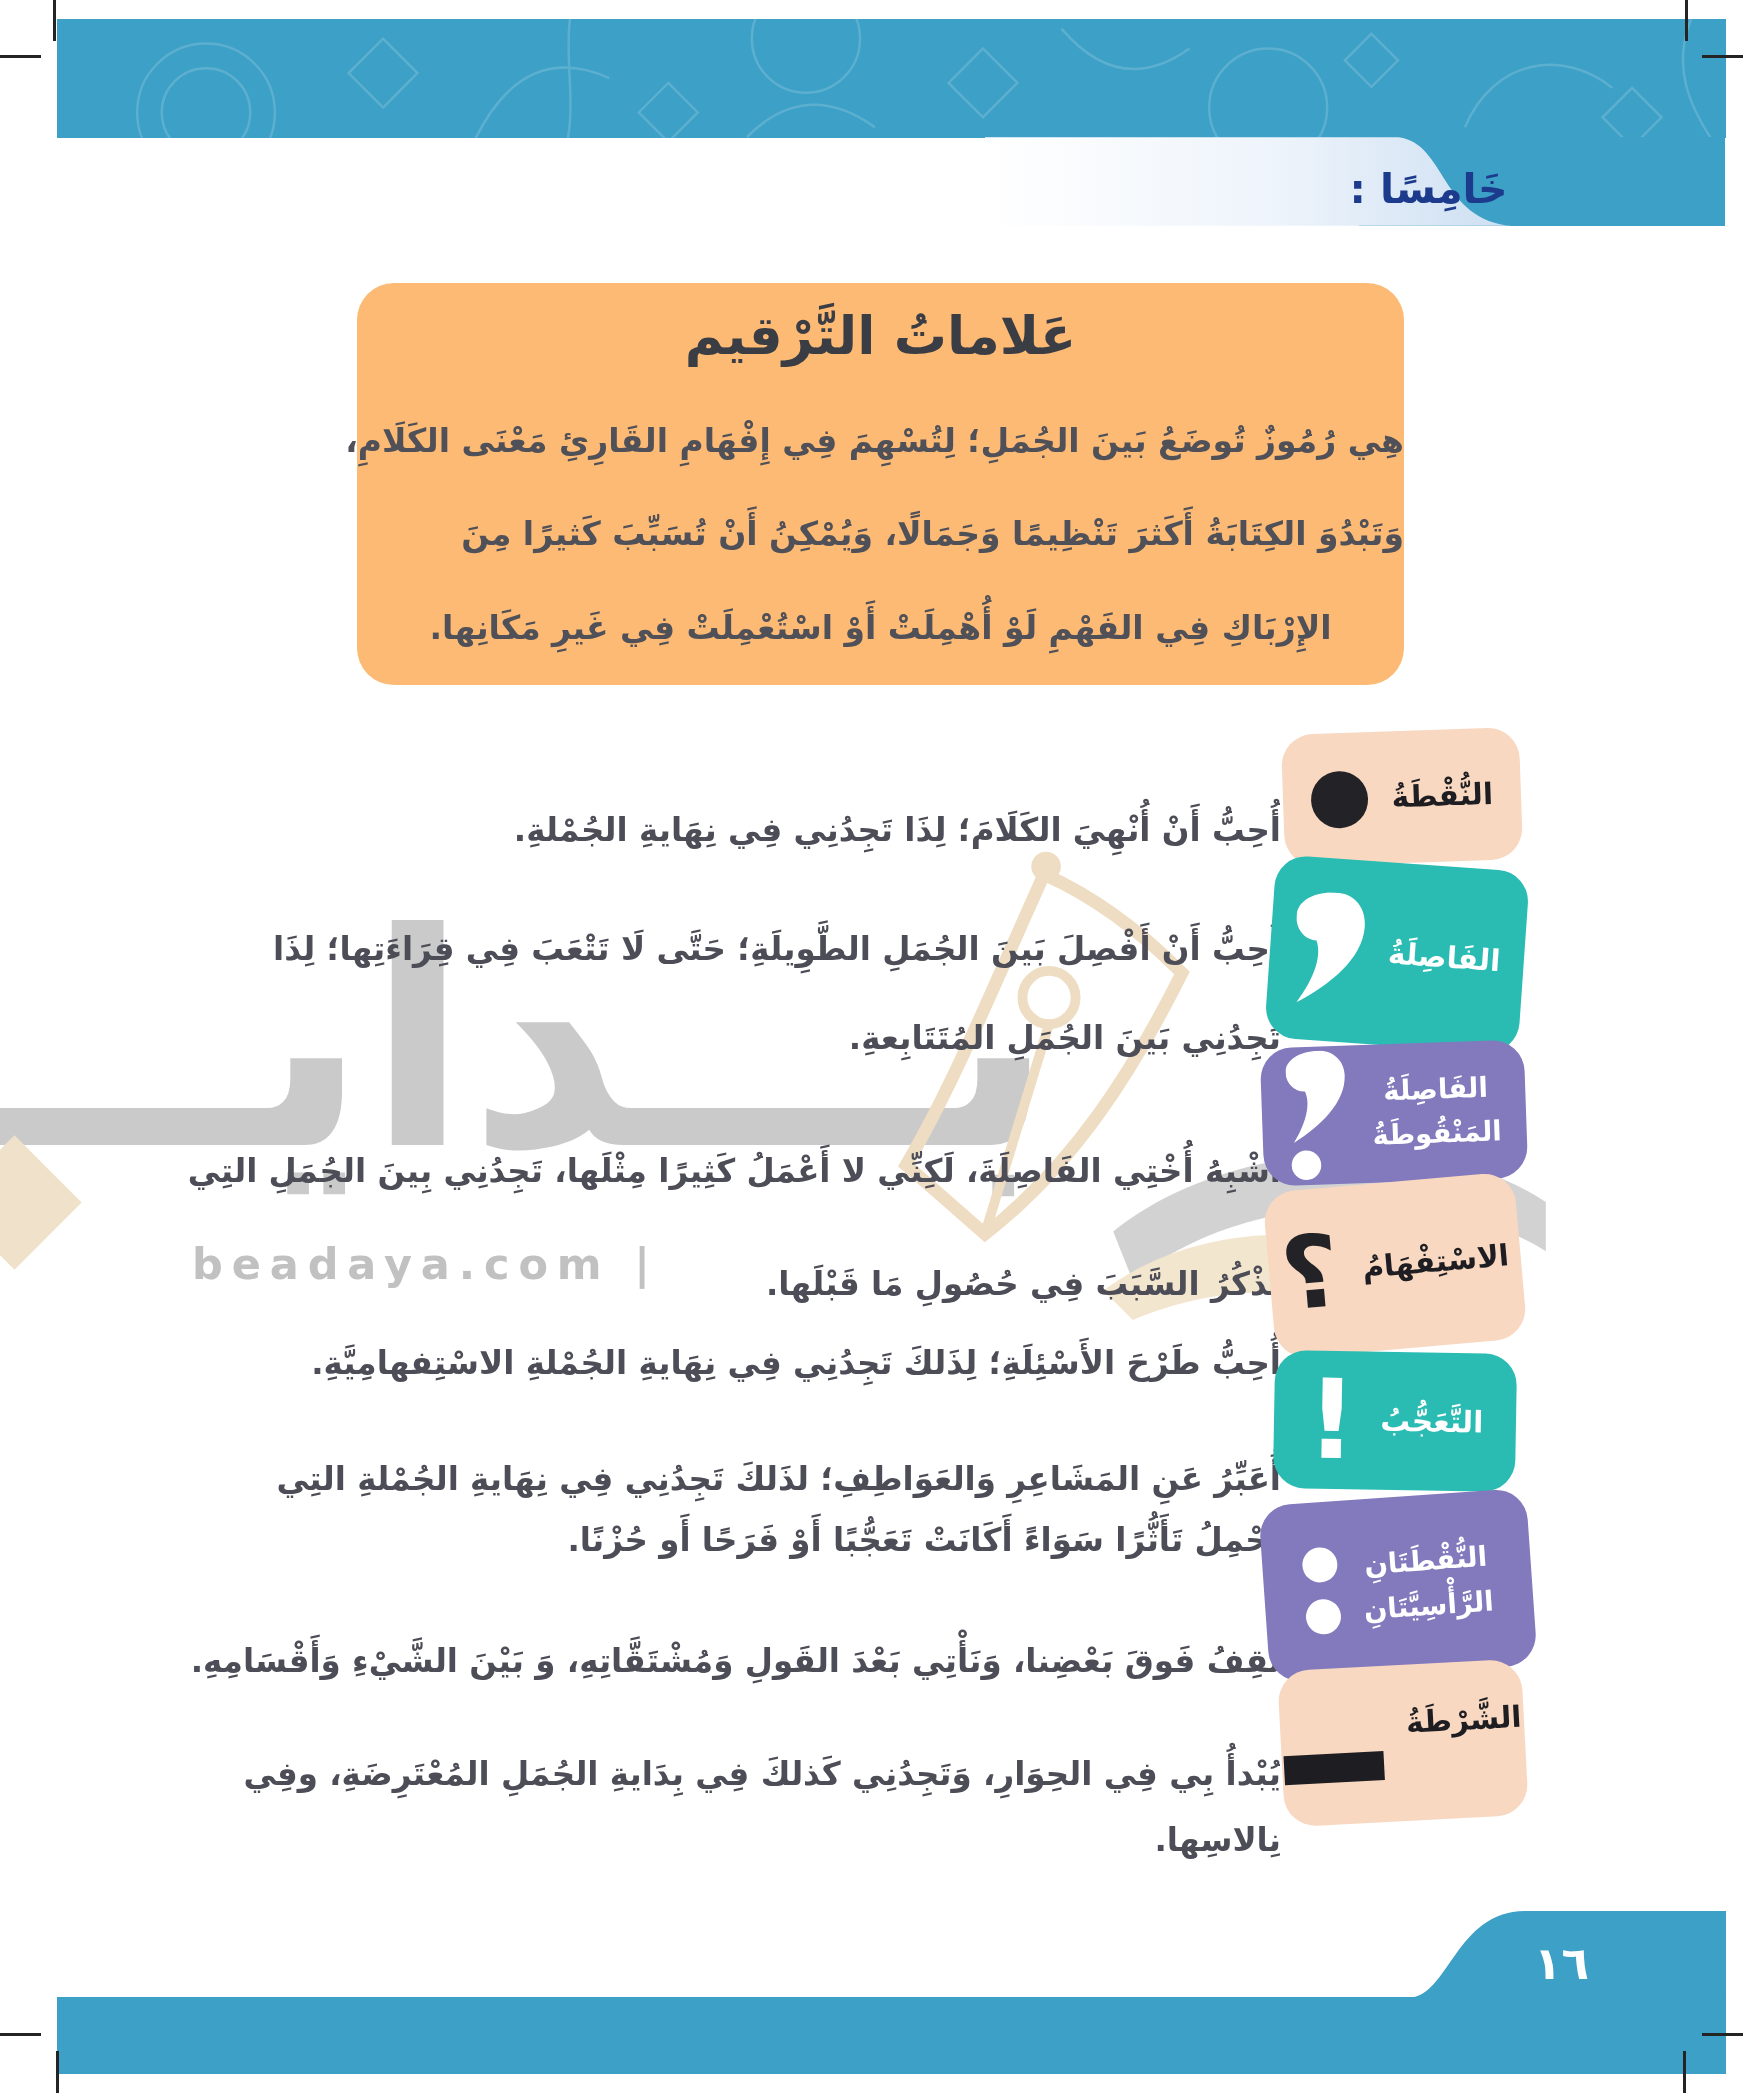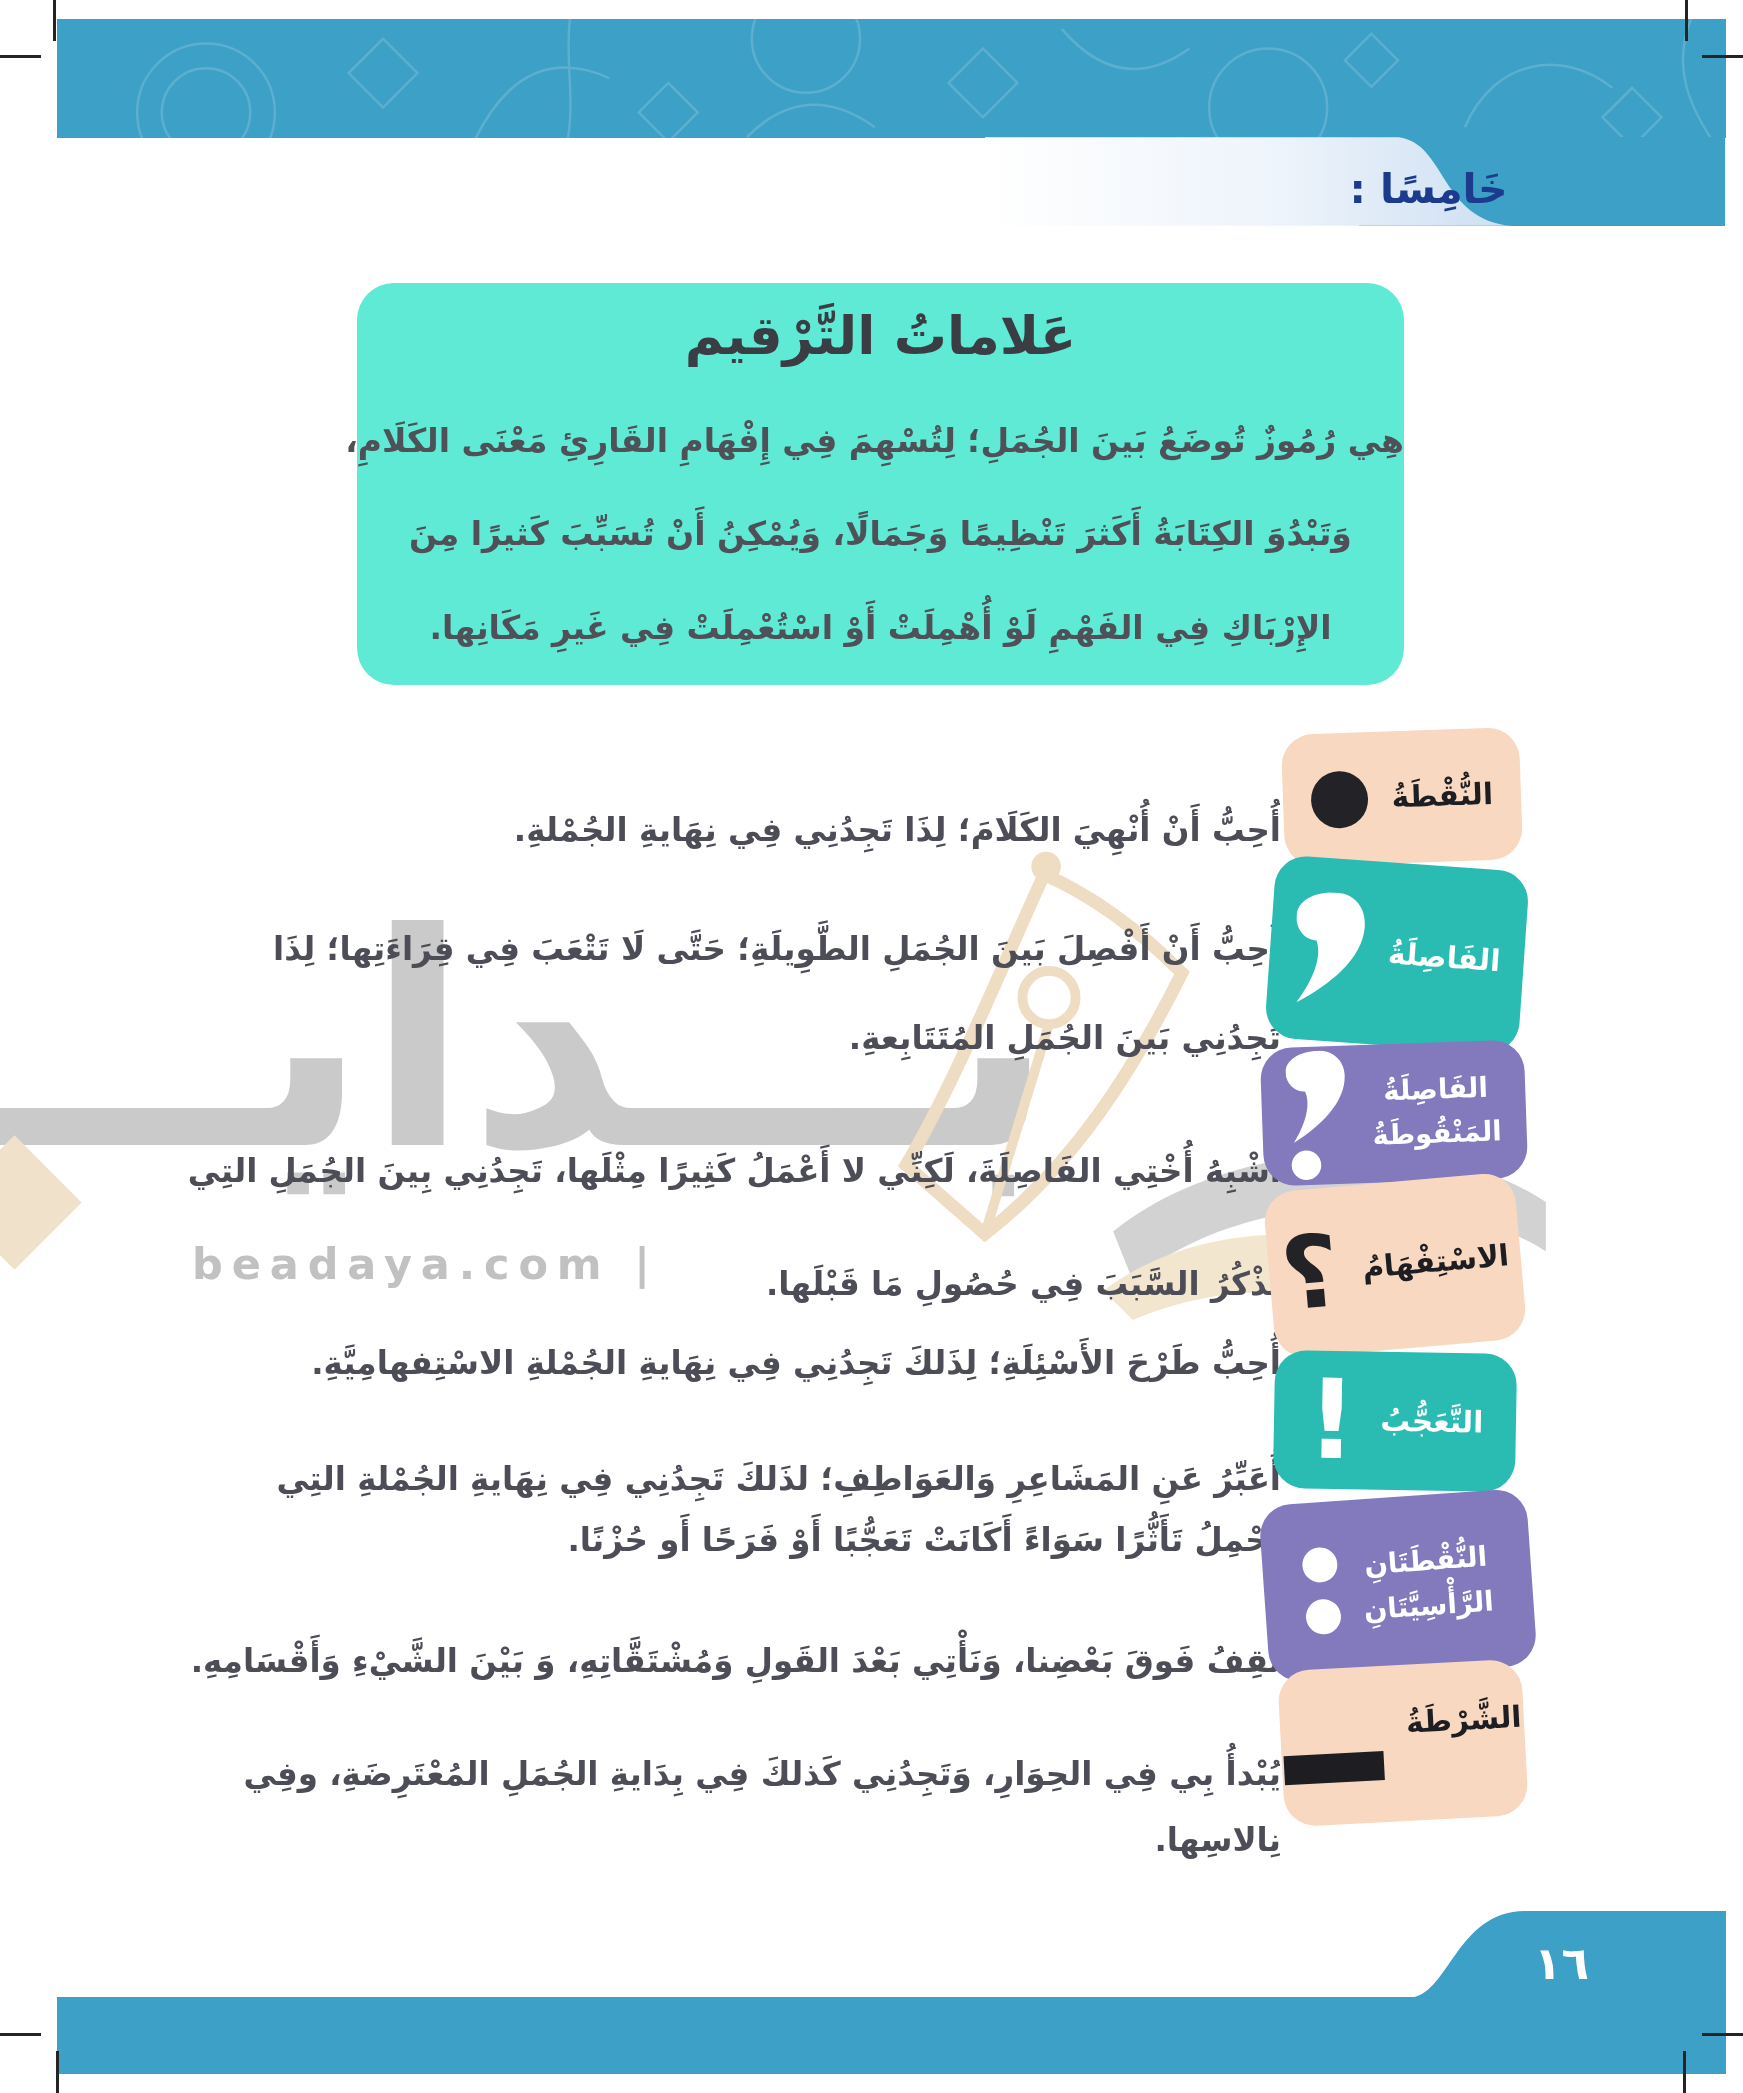--- a/index.html
+++ b/index.html
@@ -11,27 +11,27 @@
   .crop.v{width:3px;} .crop.h{height:3px;}
 
   
   .band{position:absolute;left:57px;top:18.7px;width:1669px;height:119px;background:#3da0c6;overflow:hidden;}
   .band-ext{position:absolute;left:1359px;top:137px;width:366px;height:89px;background:#3da0c6;}
   .tab-svg{position:absolute;left:985px;top:137px;z-index:2;}
   .tab-label{position:absolute;left:1320px;top:165px;width:217px;text-align:center;z-index:3;
              font-size:41px;font-weight:bold;color:#1d3b8d;direction:rtl;}
 
   
-  .card{position:absolute;left:357px;top:283px;width:1047px;height:402px;background:#5eead4;
+  .card{position:absolute;left:357px;top:283px;width:1047px;height:402px;background:#fdba74;
         border-radius:37px;z-index:2;}
   .card-title{position:absolute;top:21.7px;left:0;width:100%;text-align:center;direction:rtl;
               font-size:53px;font-weight:bold;color:#3b3d45;}
   .card-line{position:absolute;left:0;width:100%;text-align:center;direction:rtl;white-space:nowrap;
              font-size:33px;font-weight:bold;color:#4f5058;}
-  .cl1{top:138px;} .cl2{top:231px;} .cl3{top:325px;}
+  .cl1{top:138px;} .cl2{top:231px;text-align:right;} .cl3{top:325px;}
 
   
   .wm{z-index:1;}
   .wm-brand{position:absolute;left:128px;top:865px;width:926px;color:#cacaca;direction:rtl;
             font-size:296px;font-weight:bold;line-height:1.2;white-space:nowrap;}
   .wm-caption{position:absolute;left:192px;top:1239px;width:867px;display:flex;align-items:center;
               gap:23.6px;color:#c1c1c1;font-weight:bold;font-size:43px;direction:ltr;}
   .wm-caption .lat{letter-spacing:8.9px;}
   .wm-caption .ar{direction:rtl;}
   .wm-pen{position:absolute;left:837px;top:835px;}

